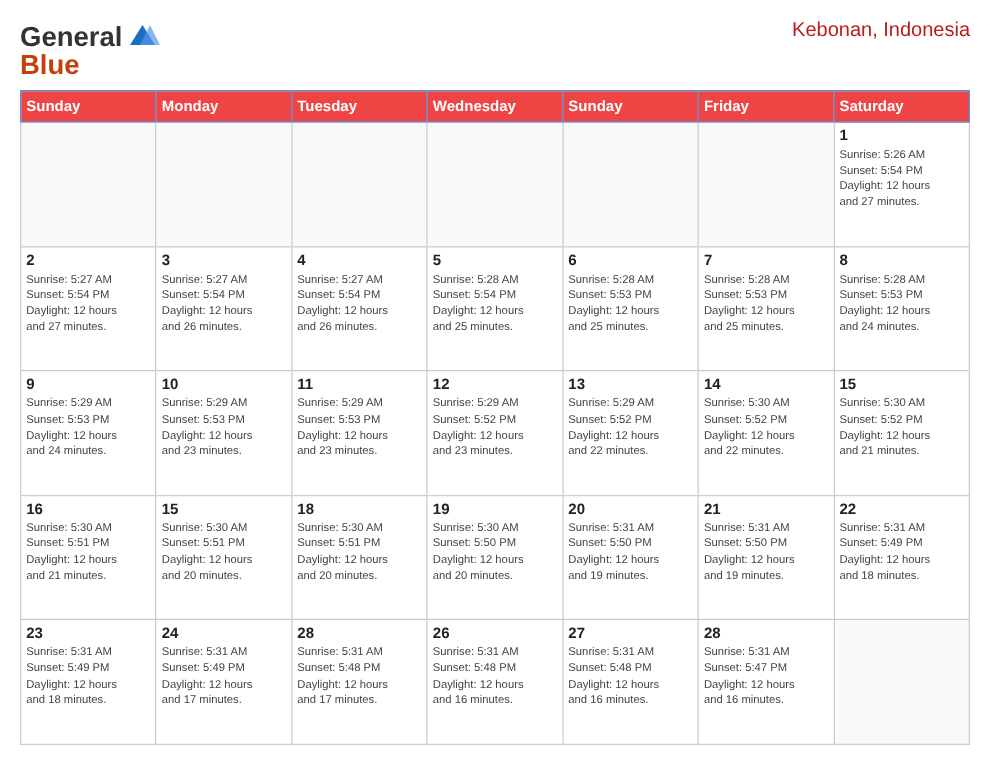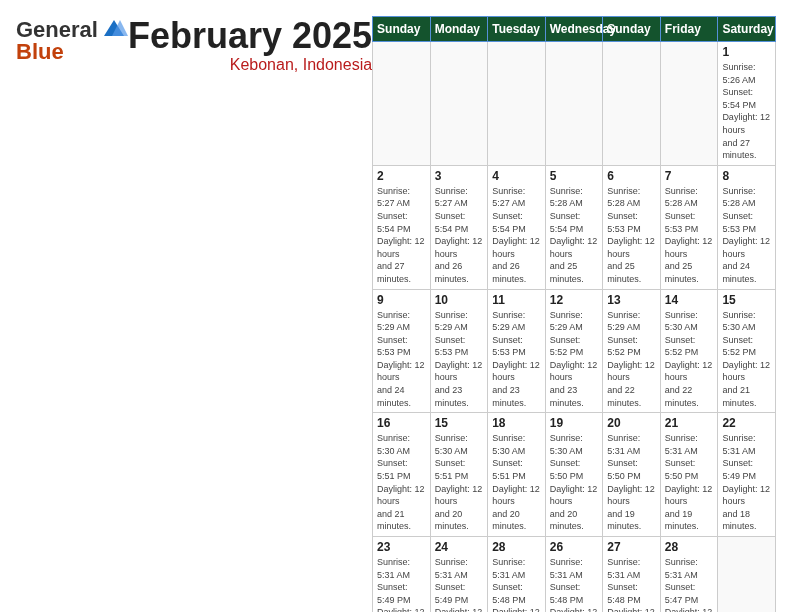--- a/index.html
+++ b/index.html
@@ -8,20 +8,21 @@
       background: #fff;
       width: 792px;
       height: 612px;
       overflow: hidden;
     }
     .page {
       width: 792px;
       height: 612px;
       padding: 16px;
       display: flex;
+      flex-direction: column;
     }
     .header {
       display: flex;
       justify-content: space-between;
       align-items: flex-start;
       margin-bottom: 8px;
     }
     .logo {
       display: flex;
       align-items: center;
@@ -52,21 +53,21 @@
       color: #b91c1c;
     }
     .calendar {
       flex: 1;
       border: 1px solid #ccc;
       border-collapse: collapse;
       width: 100%;
       table-layout: fixed;
     }
     .calendar th {
-      background: #14532d;
+      background: #ef4444;
       color: #fff;
       font-size: 12px;
       font-weight: bold;
       padding: 5px 4px;
       border: 1px solid #5590d9;
       text-align: left;
     }
     .calendar td {
       border: 1px solid #ccc;
       vertical-align: top;
@@ -103,21 +104,20 @@
             <polygon points="14,4 24,20 4,20" fill="#1a6fc4"></polygon>
             <polygon points="20,4 28,20 12,20" fill="#5599e8" opacity="0.7"></polygon>
           </svg>
         </div>
         <div style="margin-top:-4px;">
           <span class="logo-text logo-blue">Blue</span>
         </div>
       </div>
     </div>
     <div class="title-block">
-      <div class="month-title">February 2025</div>
       <div class="location">Kebonan, Indonesia</div>
     </div>
   </div>
 
   <table class="calendar">
     <thead>
       <tr>
         <th>Sunday</th>
         <th>Monday</th>
         <th>Tuesday</th>

